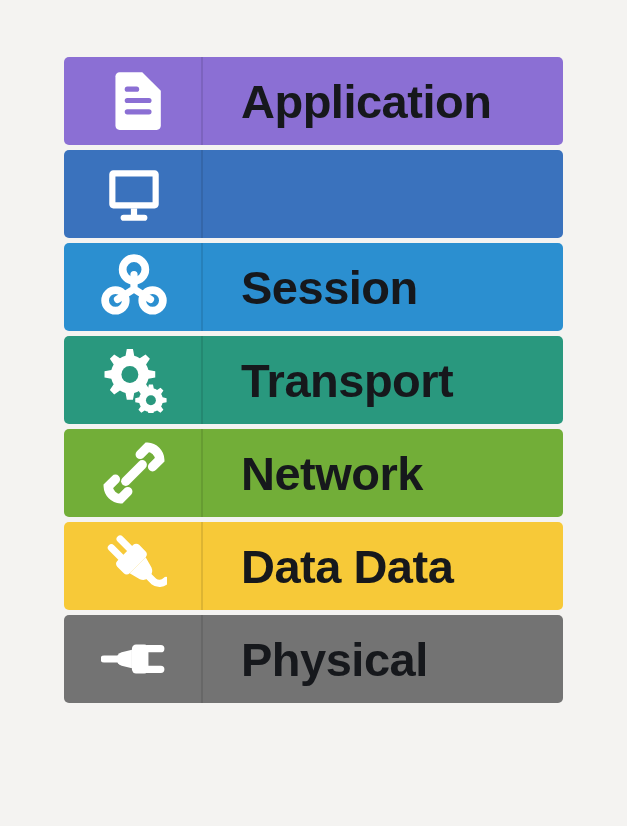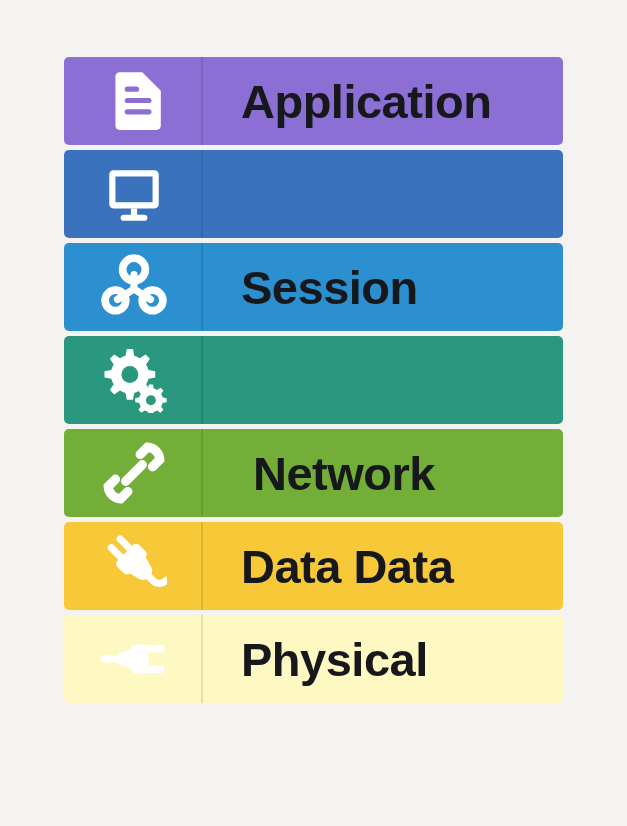--- a/index.html
+++ b/index.html
@@ -138,23 +138,26 @@
             <path d="M25 2 L31 2 L32.2 8.6 A18 18 0 0 1 37.6 10.9 L43.2 7.2 L47.4 11.4 L43.7 17 A18 18 0 0 1 46 22.4 L52.6 23.6 L52.6 29.6 L46 30.8 A18 18 0 0 1 43.7 36.2 L47.4 41.8 L43.2 46 L37.6 42.3 A18 18 0 0 1 32.2 44.6 L31 51.2 L25 51.2 L23.8 44.6 A18 18 0 0 1 18.4 42.3 L12.8 46 L8.6 41.8 L12.3 36.2 A18 18 0 0 1 10 30.8 L3.4 29.6 L3.4 23.6 L10 22.4 A18 18 0 0 1 12.3 17 L8.6 11.4 L12.8 7.2 L18.4 10.9 A18 18 0 0 1 23.8 8.6 Z"></path>
             <circle cx="28" cy="26.6" r="8.2" fill="#29987e"></circle>
           </g>
           <g>
             <path d="M46.4 36.4 L50.4 36.4 L51.2 40.3 A11 11 0 0 1 54.4 41.7 L57.7 39.5 L60.5 42.3 L58.3 45.6 A11 11 0 0 1 59.7 48.8 L63.6 49.6 L63.6 53.6 L59.7 54.4 A11 11 0 0 1 58.3 57.6 L60.5 60.9 L57.7 63.7 L54.4 61.5 A11 11 0 0 1 51.2 62.9 L50.4 66.8 L46.4 66.8 L45.6 62.9 A11 11 0 0 1 42.4 61.5 L39.1 63.7 L36.3 60.9 L38.5 57.6 A11 11 0 0 1 37.1 54.4 L33.2 53.6 L33.2 49.6 L37.1 48.8 A11 11 0 0 1 38.5 45.6 L36.3 42.3 L39.1 39.5 L42.4 41.7 A11 11 0 0 1 45.6 40.3 Z"></path>
             <circle cx="48.4" cy="51.6" r="4.8" fill="#29987e"></circle>
           </g>
         </svg>
       </span>
     </div>
-  </div>
-
-  <div class="layer-row" style="background: rgb(114, 174, 56); gap: 12px;">
+    <div class="label-panel">
+      <span class="layer-label">Transport</span>
+    </div>
+  </div>
+
+  <div class="layer-row" style="background: rgb(114, 174, 56);">
     <div class="icon-panel">
       <span class="layer-icon">
         <svg viewBox="0 0 64 64" aria-hidden="true">
           <g fill="none" stroke="#ffffff" stroke-width="9" stroke-linecap="round">
             <path d="M38 14 L45 7 A12.5 12.5 0 0 1 57 19 L50 26"></path>
             <path d="M26 50 L19 57 A12.5 12.5 0 0 1 7 45 L14 38"></path>
             <path d="M24 40 L40 24"></path>
           </g>
         </svg>
       </span>
@@ -175,21 +178,21 @@
             <path d="M35 50 L35 56 A9 9 0 0 0 44 64" stroke="#ffffff" stroke-width="7" stroke-linecap="round" fill="none"></path>
           </g>
         </svg>
       </span>
     </div>
     <div class="label-panel">
       <span class="layer-label">Data Data</span>
     </div>
   </div>
 
-  <div class="layer-row" style="background: #fef9c3;">
+  <div class="layer-row" style="background: #737373;">
     <div class="icon-panel">
       <span class="layer-icon">
         <svg viewBox="0 0 64 64" aria-hidden="true">
           <path d="M58 22 L45 22 M58 42 L45 42" stroke="#ffffff" stroke-width="7" stroke-linecap="round" fill="none"></path>
           <rect x="30" y="18" width="16" height="28" rx="4"></rect>
           <path d="M30 23 L30 41 L20 38.5 A7.5 7.5 0 0 1 15 32 A7.5 7.5 0 0 1 20 25.5 Z"></path>
           <path d="M16 32 L3 32" stroke="#ffffff" stroke-width="7" stroke-linecap="round" fill="none"></path>
         </svg>
       </span>
     </div>

